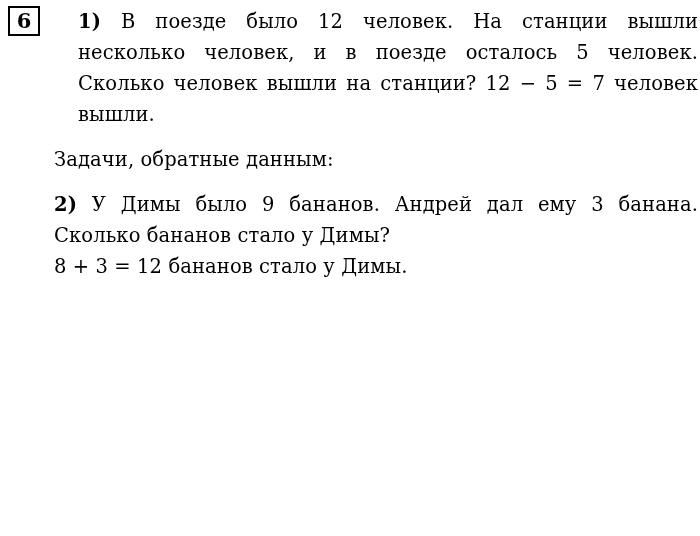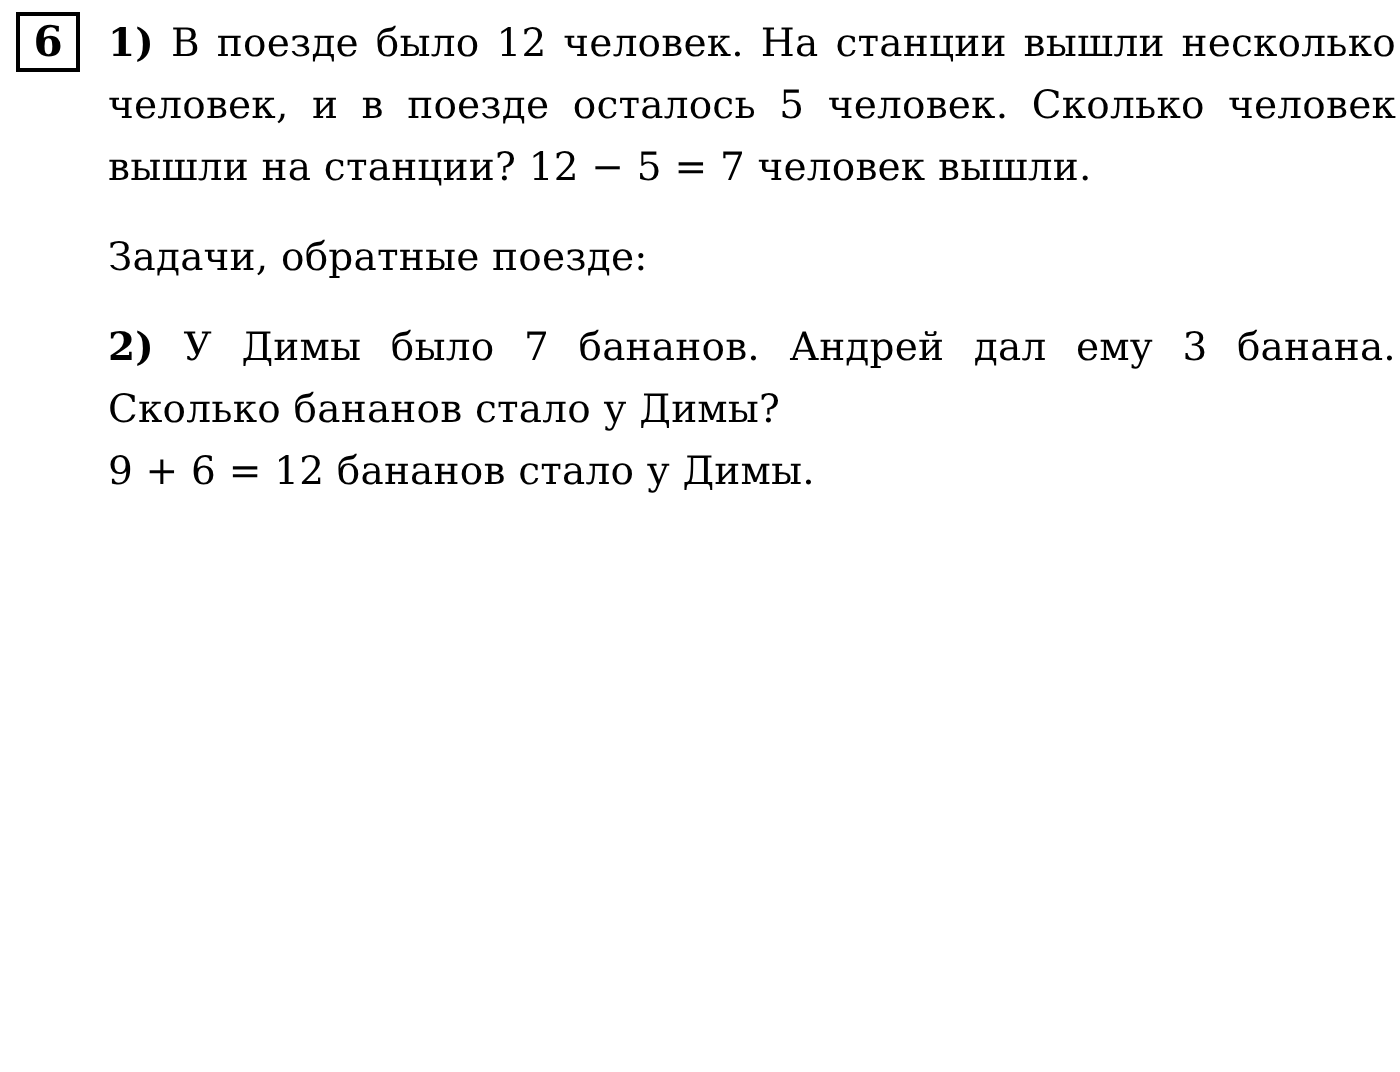--- a/index.html
+++ b/index.html
@@ -42,20 +42,21 @@
   p.para {
     margin: 0;
     font-size: 19.5px;
     line-height: 31px;
     text-align: justify;
     text-justify: inter-word;
     letter-spacing: 0.1px;
   }
   p.para.first {
     text-indent: 0;
+    margin-left: 24px;
   }
   p.gap {
     margin-top: 14px;
   }
   .lbl {
     font-weight: bold;
   }
 </style>
 </head>
 <body>
@@ -66,27 +67,27 @@
 
   <div class="body-col">
 
     <p class="para first">
       <span class="lbl">1)</span>
       <span>В поезде было 12 человек. На станции вышли несколько человек, и в поезде осталось 5 человек. Сколько человек вышли на станции? 12 − 5 = 7 человек вышли.</span>
     </p>
 
 
     <p class="para gap">
-      <span>Задачи, обратные поезде:</span>
+      <span>Задачи, обратные данным:</span>
     </p>
 
 
     <p class="para gap">
       <span class="lbl">2)</span>
-      <span>У Димы было 7 бананов. Андрей дал ему 3 банана. Сколько бананов стало у Димы?</span>
+      <span>У Димы было 9 бананов. Андрей дал ему 3 банана. Сколько бананов стало у Димы?</span>
     </p>
 
     <p class="para">
-      <span>9 + 6 = 12 бананов стало у Димы.</span>
+      <span>8 + 3 = 12 бананов стало у Димы.</span>
     </p>
 
   </div>
 </div>
 
 </body></html>

